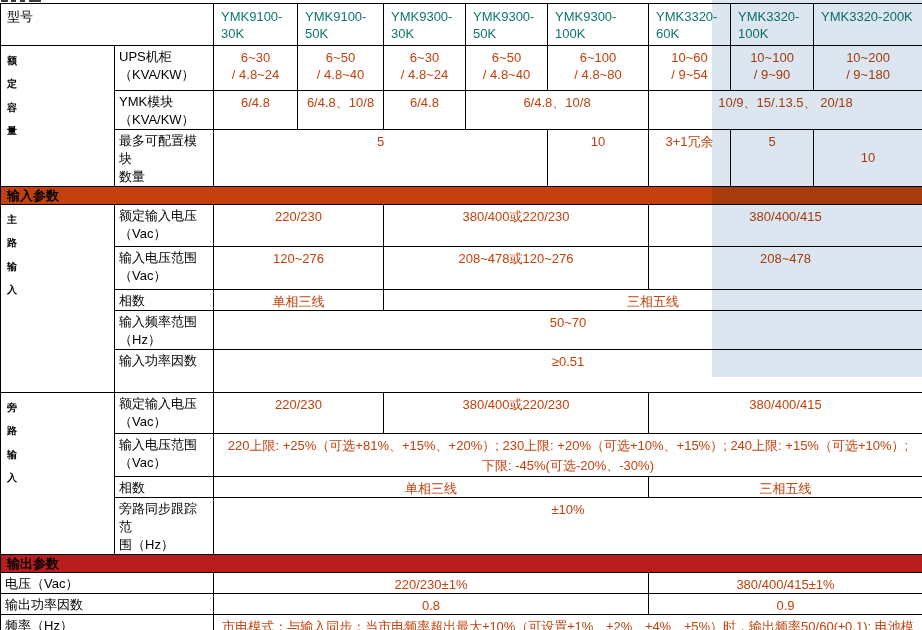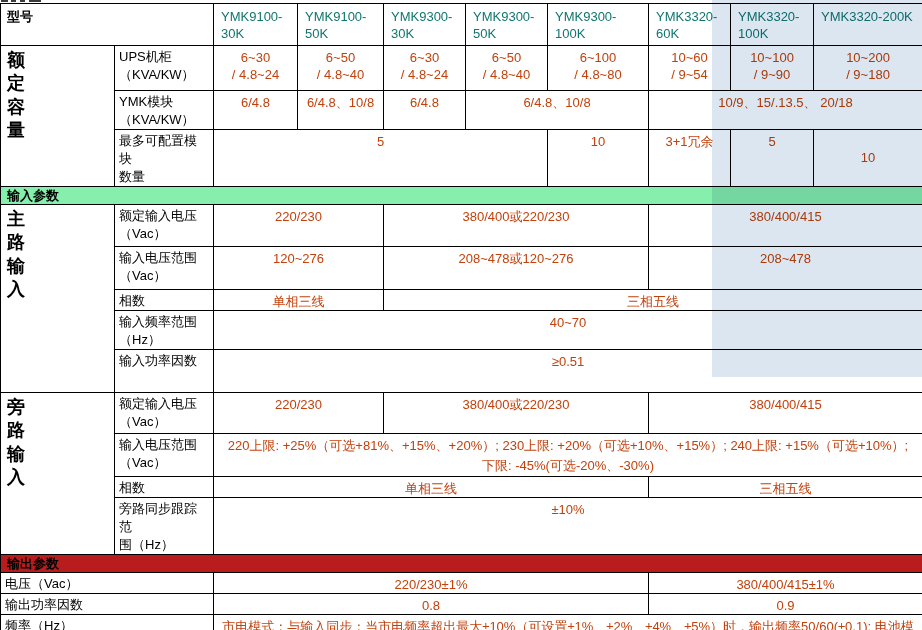--- a/index.html
+++ b/index.html
@@ -6,26 +6,26 @@
   .stage{
     position:relative;width:922px;height:630px;background:#ffffff;overflow:hidden;
     font-family:"Liberation Sans","DejaVu Sans",sans-serif;color:#000;
   }
   table.spec{
     position:absolute;left:0;top:3px;width:922px;
     border-collapse:collapse;table-layout:fixed;
   }
   td{border:1px solid #000;vertical-align:top;font-size:13px;overflow:hidden;padding:0;}
   
-  .model-lbl{font-weight:bold;padding:4px 12px 0 6px;line-height:17px;}
+  .model-lbl{font-weight:normal;padding:4px 12px 0 6px;line-height:17px;}
   .hcell{padding:4px 0 0 7px;line-height:17px;white-space:pre-line;color:#0f766e;}
   .nowrap{white-space:nowrap;}
   
   .grp{padding:3px 0 0 6px;}
-  .vert{display:inline-block;width:15px;line-height:23.4px;word-break:break-all;font-weight:bold;font-size:18px;font-family:Liberation Serif, serif;}
+  .vert{display:inline-block;width:15px;line-height:23.4px;word-break:break-all;font-weight:bold;font-size:10px;font-family:Liberation Serif, serif;}
   
   .lblB{padding:2px 4px 0;line-height:18px;white-space:pre-line;}
   
   .val{text-align:center;padding:3px 2px 0;line-height:17px;white-space:pre-line;color:#c2410c;}
   .vmid{vertical-align:middle;padding:0 2px 2px;}
   .longtext{line-height:20px;padding:2px 8px 0;}
   
   .band{font-weight:bold;padding:1px 0 0 6px;line-height:15px;background:#e2e2e2;}
   
   .hl{position:absolute;left:712px;top:0;width:210px;height:377px;background:#dce6f1;mix-blend-mode:multiply;pointer-events:none;}
@@ -110,21 +110,21 @@
       <td class="lblB">最多可配置模块
 数量</td>
       <td colspan="4" class="val">5</td>
       <td class="val">10</td>
       <td class="val">3+1冗余</td>
       <td class="val">5</td>
       <td class="val vmid">10</td>
     </tr>
 
     <tr style="height:18px">
-      <td colspan="10" class="band" style="background-color: #86efac;">输入参数</td>
+      <td colspan="10" class="band" style="background-color: #c2410c;">输入参数</td>
     </tr>
 
     <tr style="height:42px">
       <td rowspan="5" class="grp"><span class="vert">主路输入</span></td>
       <td class="lblB">额定输入电压
 （Vac）</td>
       <td colspan="2" class="val">220/230</td>
       <td colspan="3" class="val">380/400或220/230</td>
       <td colspan="3" class="val">380/400/415</td>
     </tr>
@@ -136,21 +136,21 @@
       <td colspan="3" class="val">208~478</td>
     </tr>
     <tr style="height:20px">
       <td class="lblB">相数</td>
       <td colspan="2" class="val">单相三线</td>
       <td colspan="6" class="val">三相五线</td>
     </tr>
     <tr style="height:39px">
       <td class="lblB">输入频率范围
 （Hz）</td>
-      <td colspan="8" class="val">40~70</td>
+      <td colspan="8" class="val">50~70</td>
     </tr>
     <tr style="height:43px">
       <td class="lblB">输入功率因数</td>
       <td colspan="8" class="val">≥0.51</td>
     </tr>
 
     <tr style="height:41px">
       <td rowspan="4" class="grp"><span class="vert">旁路输入</span></td>
       <td class="lblB">额定输入电压
 （Vac）</td>

